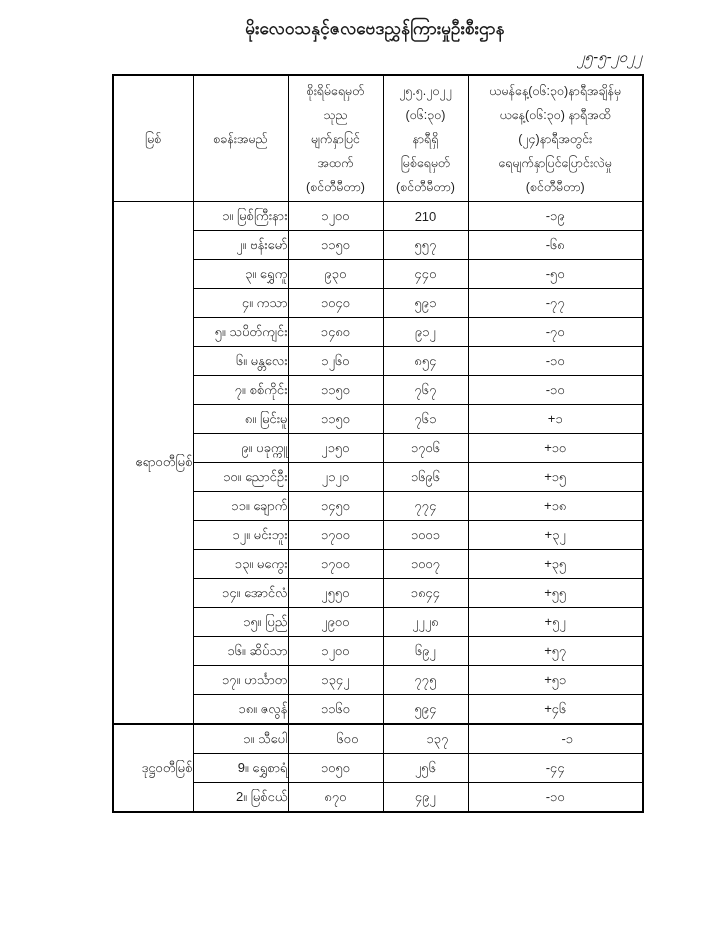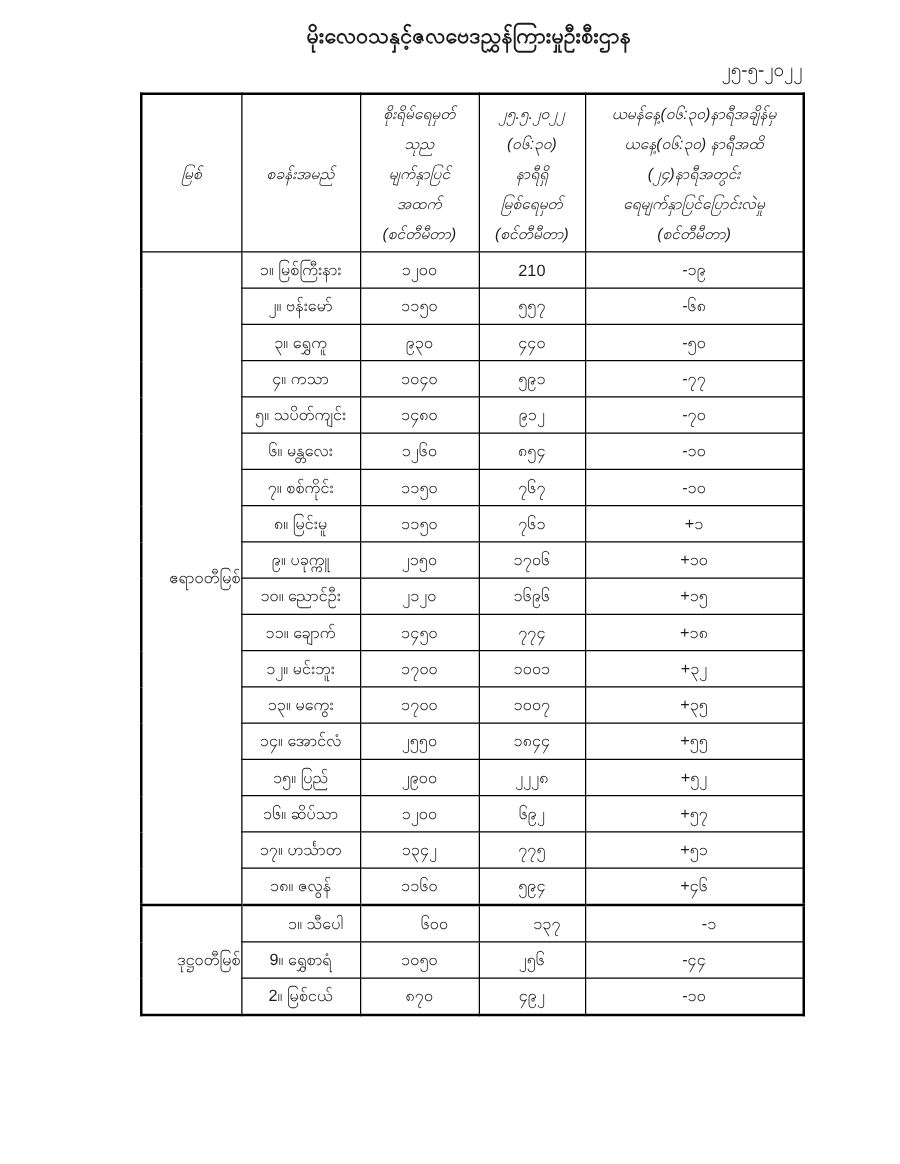--- a/index.html
+++ b/index.html
@@ -28,20 +28,21 @@
     font-weight: bold;
     line-height: 30px;
     letter-spacing: 0.2px;
   }
   .date-line {
     width: 530px;
     margin: 2px auto 0 97px;
     text-align: right;
     font-size: 15px;
     line-height: 22px;
+    font-style: italic;
   }
   table.river-table {
     border-collapse: collapse;
     table-layout: fixed;
     width: 530px;
     margin: 6px 0 0 97px;
     border: 2px solid #000;
   }
   table.river-table col.c-river   { width: 80px;  }
   table.river-table col.c-station { width: 95px;  }
@@ -57,29 +58,28 @@
     background: #fff;
   }
   thead th {
     height: 125px;
     vertical-align: middle;
     text-align: center;
     font-size: 12.5px;
     line-height: 24px;
     white-space: pre-line;
     border-bottom: 2px solid #000;
-    font-style: italic;
   }
   tbody td {
     height: 28px;
     font-size: 13px;
     vertical-align: middle;
   }
   td.station-cell {
-    text-align: center;
+    text-align: right;
     padding-left: 7px;
   }
   td.num-cell, td.change-cell {
     text-align: center;
   }
   td.river-cell {
     text-align: right;
     font-size: 13px;
   }
   tr.group-start td {

